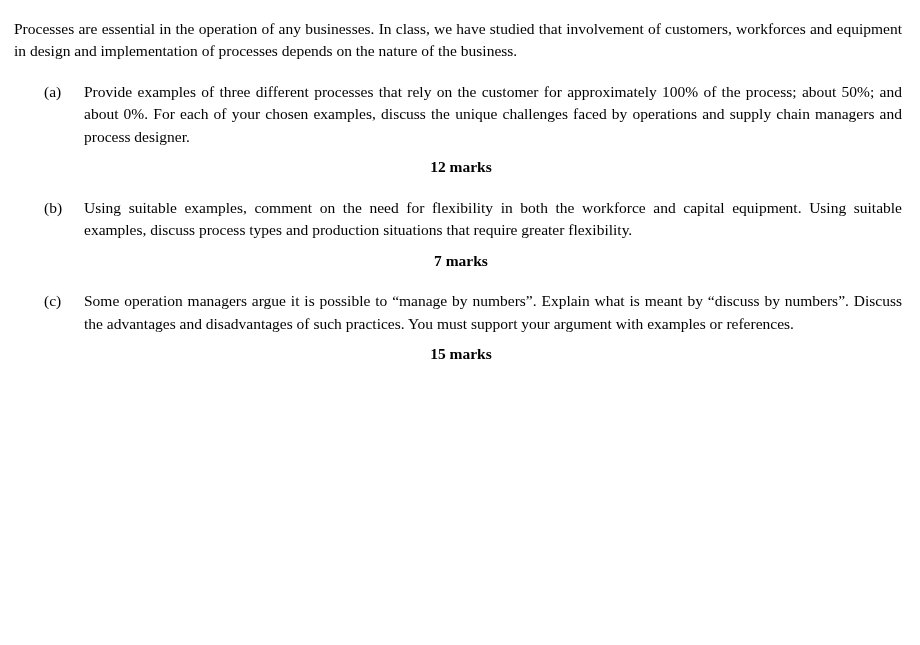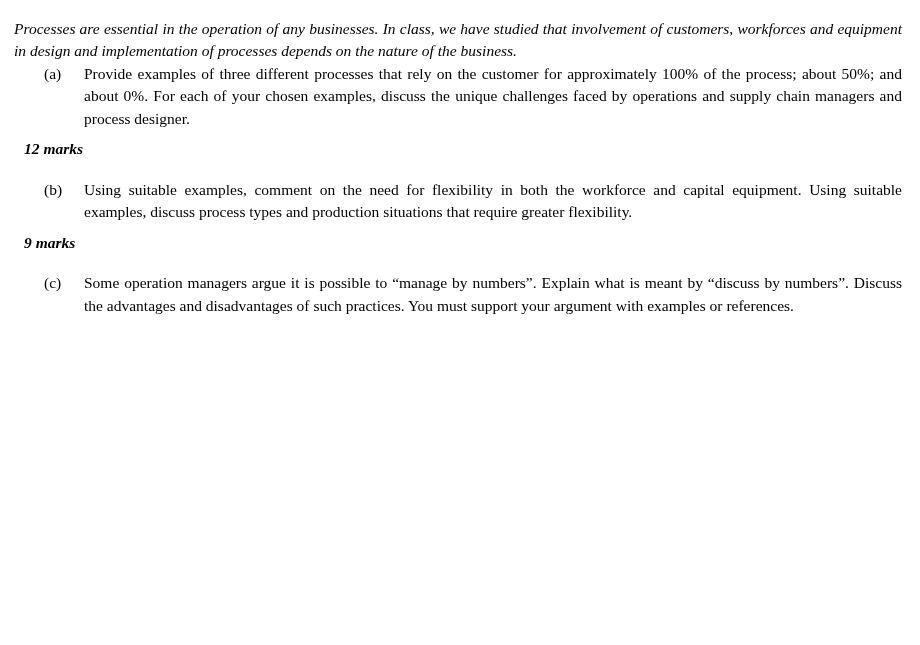--- a/index.html
+++ b/index.html
@@ -14,21 +14,21 @@
       font-size: 15.5px;
       line-height: 1.45;
       color: #000000;
       width: 920px;
       min-height: 645px;
       padding: 18px 18px 18px 14px;
     }
 
     .intro-paragraph {
       text-align: justify;
-      font-style: italic;
+      margin-bottom: 18px;
     }
 
     .questions-container {
       padding-left: 10px;
     }
 
     .question-block {
       display: flex;
       margin-bottom: 4px;
     }
@@ -40,45 +40,45 @@
       text-align: left;
     }
 
     .question-text {
       flex: 1;
       text-align: justify;
       font-family: Liberation Serif, serif;
     }
 
     .marks-row {
-      text-align: left;
+      text-align: center;
       font-weight: bold;
       margin-top: 8px;
       margin-bottom: 18px;
       padding-right: 4px;
-      font-style: italic;
     }
   </style>
 </head>
 <body>
 
 <p class="intro-paragraph">Processes are essential in the operation of any businesses. In class, we have studied that involvement of customers, workforces and equipment in design and implementation of processes depends on the nature of the business.</p>
 
 <div class="questions-container">
 
   <div class="question-block">
     <span class="question-label">(a)</span>
     <span class="question-text">Provide examples of three different processes that rely on the customer for approximately 100% of the process; about 50%; and about 0%. For each of your chosen examples, discuss the unique challenges faced by operations and supply chain managers and process designer.</span>
   </div>
   <div class="marks-row">12 marks</div>
 
   <div class="question-block">
     <span class="question-label">(b)</span>
     <span class="question-text">Using suitable examples, comment on the need for flexibility in both the workforce and capital equipment. Using suitable examples, discuss process types and production situations that require greater flexibility.</span>
   </div>
-  <div class="marks-row">9 marks</div>
+  <div class="marks-row">7 marks</div>
 
   <div class="question-block">
     <span class="question-label">(c)</span>
     <span class="question-text">Some operation managers argue it is possible to “manage by numbers”. Explain what is meant by “discuss by numbers”. Discuss the advantages and disadvantages of such practices. You must support your argument with examples or references.</span>
   </div>
+  <div class="marks-row">15 marks</div>
 
 </div>
 
 </body></html>

